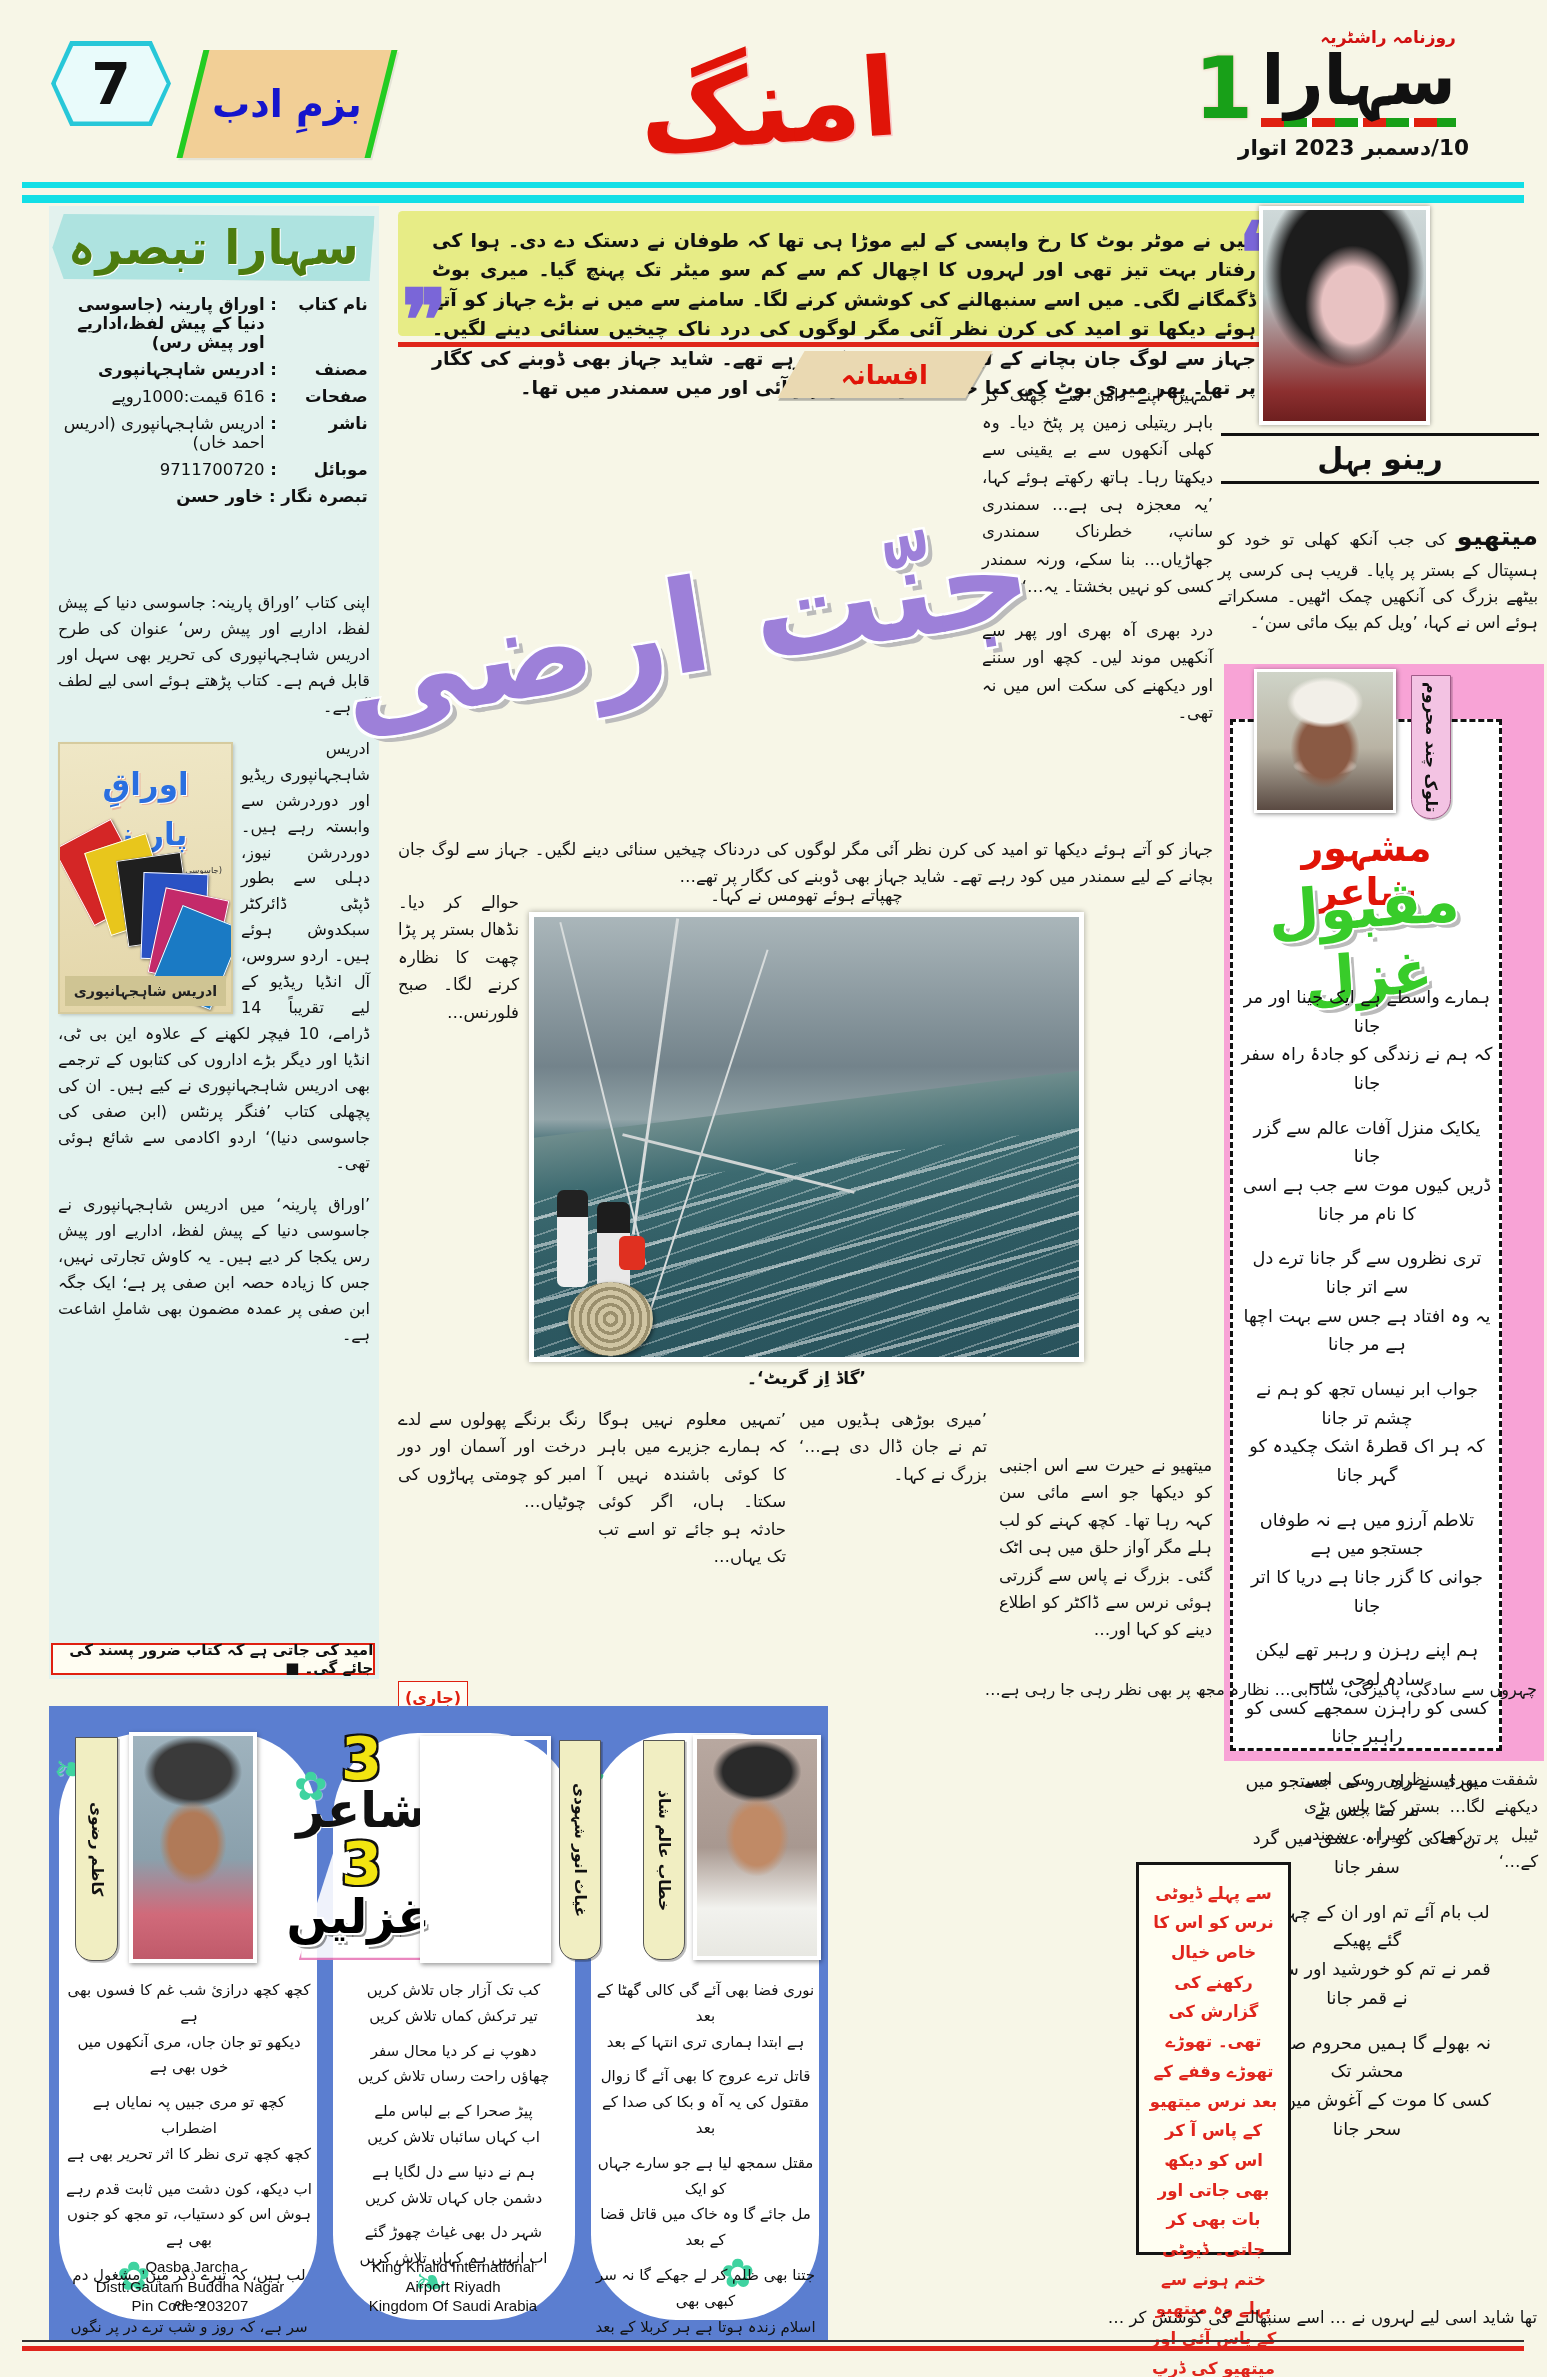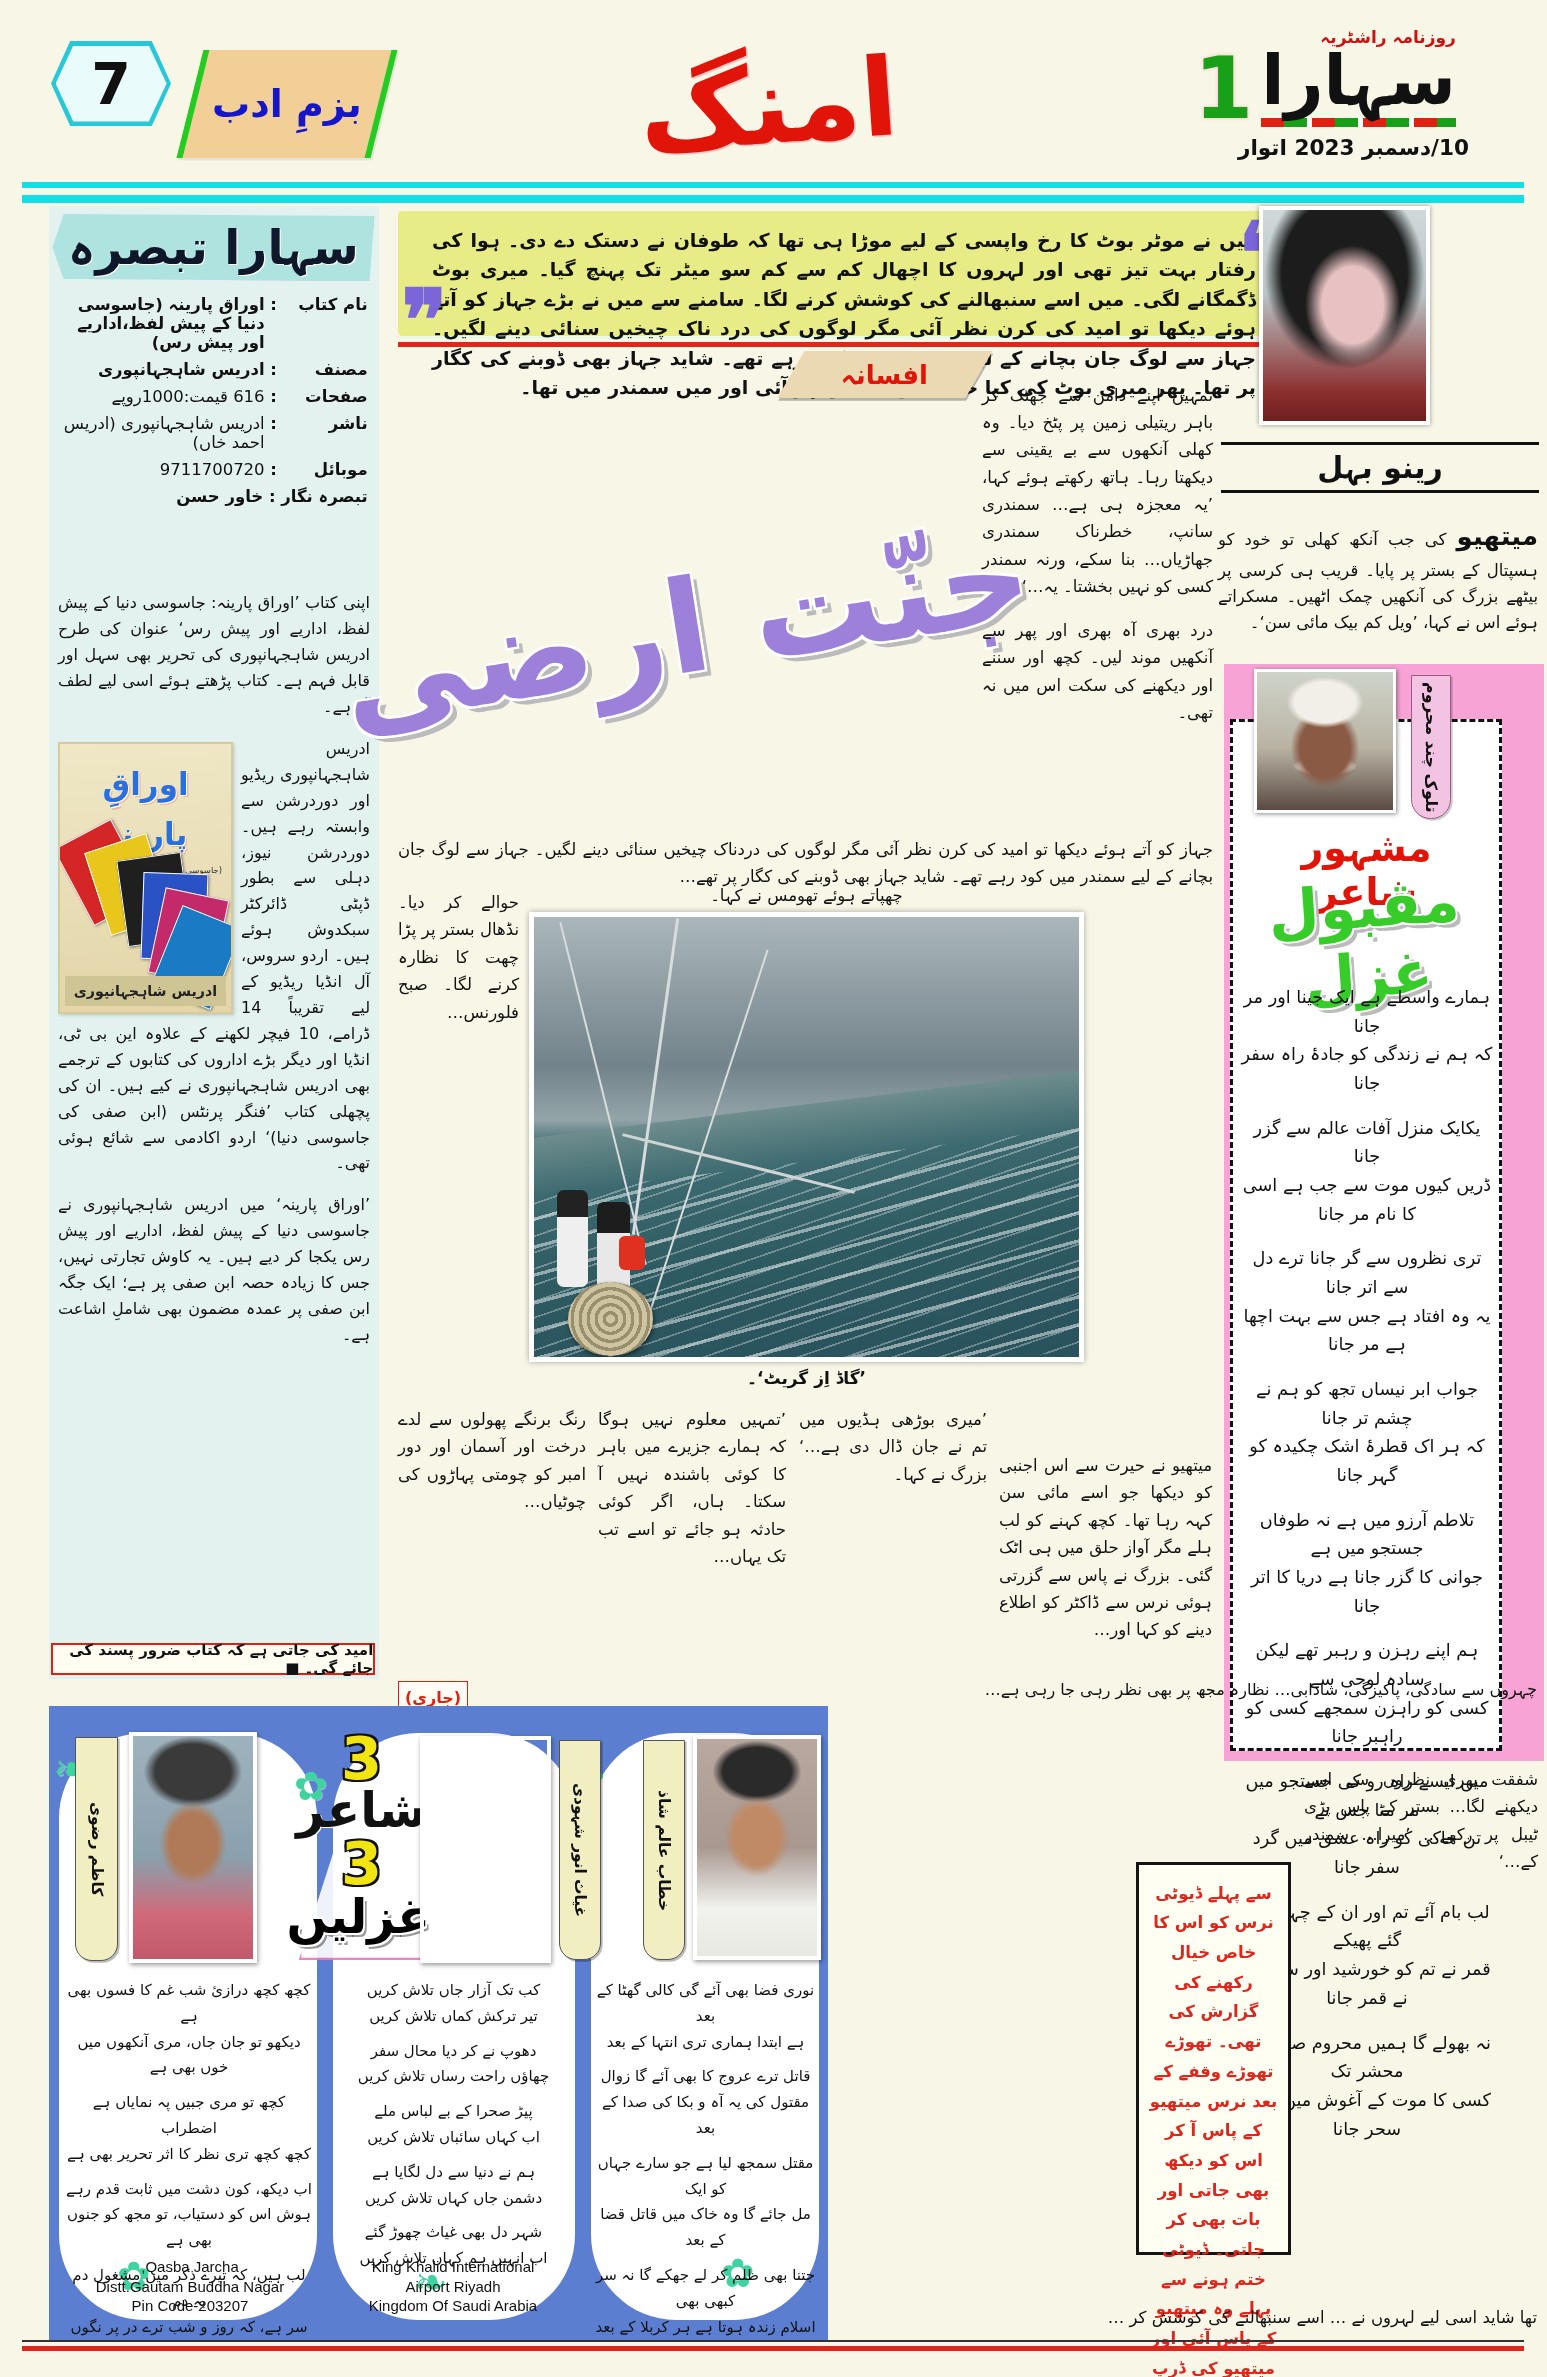--- a/index.html
+++ b/index.html
@@ -22,21 +22,21 @@
   #brand .one{font-size:85px;font-weight:bold;color:#18a018;line-height:.9;text-shadow:0 0 3.4px #e0303055;}
   #brand .stack{text-align:right;}
   #brand .tagline{font-size:17px;font-weight:bold;color:#d01010;}
   #brand .paper{font-size:68px;font-weight:bold;color:#111;line-height:1;letter-spacing:2.3px;}
   #brand .bars{height:9px;background:repeating-linear-gradient(90deg,#e02010 0 23px,#18a018 23px 46px,#fff 46px 51px);margin-top:3.4px;}
   #brand .date{font-size:21.6px;font-weight:bold;color:#111;margin-top:8px;text-align:center;}
   .cyan-rule{left:23px;width:1502px;background:#12dfe6;}
   
   #review{left:50px;top:206px;width:330px;height:1473px;background:#e3f2ee;}
   #rev-banner{left:3.4px;top:8px;width:322px;height:67px;background:#aee3e0;clip-path:polygon(3.5% 0,100% 3%,98.5% 100%,3.5% 97%,0 50%);display:flex;align-items:center;justify-content:center;box-shadow:1.7px 1.7px 0 #0002;}
-  #rev-banner span{font-size:47px;font-weight:bold;color:#0f172a;text-shadow:1.1px 1.1px 0 #fff;}
+  #rev-banner span{font-size:47px;font-weight:bold;color:#4d7c0f;text-shadow:1.1px 1.1px 0 #fff;}
   .fld{display:flex;gap:5.7px;padding:4px 11.4px 4px 6.8px;font-size:16.5px;align-items:flex-start;}
   .fld .lab{min-width:85px;font-weight:bold;}
   .fld .col{font-weight:bold;}
   .fld .val{flex:1;}
   .fld .val.b{font-weight:bold;}
   #rev-body{left:0;top:365px;width:330px;height:1037px;padding:3.4px 9px;box-sizing:border-box;font-size:16px;line-height:1.62;}
   #book-cover{float:left;width:171px;height:268px;margin:5.7px 8px 5.7px 0;background:linear-gradient(175deg,#efe7c6,#e3d5a8);border:2.8px solid #d6cb9e;box-shadow:1.7px 1.7px 3.4px #0003;position:relative;overflow:hidden;}
   #book-cover .bk-title{margin-top:15px;text-align:center;font-size:31px;font-weight:bold;color:#2a6fe0;text-shadow:1.1px 1.1px 0 #fff,2.3px 2.3px 0 #e0606055;}
   #book-cover .bk-sub{text-align:center;font-size:8.5px;color:#333;margin-top:4.6px;}
   .fan{position:absolute;width:63px;height:85px;border:1.7px solid #fff;box-shadow:1.1px 1.1px 2.8px #0006;}
@@ -65,21 +65,21 @@
   #winch1{left:23px;top:273px;width:31px;height:97px;background:linear-gradient(#222 0 28%,#efefef 28% 100%);border-radius:6.8px;}
   #winch2{left:63px;top:285px;width:33px;height:103px;background:linear-gradient(#1d1d1d 0 30%,#e8e8e8 30% 100%);border-radius:6.8px;}
   #rope{left:34px;top:365px;width:85px;height:74px;border-radius:50%;background:repeating-radial-gradient(circle at 50% 50%,#cfc4a2 0 4.6px,#9a8f6d 4.6px 8px);box-shadow:1.1px 2.3px 4.6px #0008;}
   #redknob{left:85px;top:319px;width:26px;height:34px;background:#e03020;border-radius:5.7px;}
   #caption{left:530px;top:1368px;width:555px;font-size:17px;font-weight:bold;text-align:center;}
   
   #pullq{left:1137px;top:1862px;width:155px;height:393px;background:#fffef2;border:3.4px solid #151515;box-sizing:border-box;padding:13.7px 9px;font-size:16.5px;line-height:1.8;font-weight:bold;color:#e0251c;text-align:center;}
   
   #author-photo{left:1260px;top:206px;width:171px;height:219px;border:4.6px solid #fff;box-shadow:0 0 4.6px #0006;box-sizing:border-box;
     background:radial-gradient(ellipse 68px 85px at 55% 45%,#e8c2c2 0 45%,#e8c2c200 70%),radial-gradient(ellipse 114px 137px at 50% 30%,#1c1c1c 55%,#1c1c1c00 70%),linear-gradient(180deg,#cfd9d9 0%,#b9c4c6 40%,#8c2f2f 86%,#6e1f1f 100%);}
-  #author-plate{left:1222px;top:442px;width:318px;}
+  #author-plate{left:1222px;top:433px;width:318px;}
   #author-plate .bar{height:3.4px;background:#111;}
   #author-plate .nm{font-size:30px;font-weight:bold;text-align:center;padding:4.6px 0;}
   #story-open{left:1219px;top:516px;width:320px;height:140px;font-size:16.5px;line-height:1.6;}
   #story-open .lead{font-size:26px;font-weight:bold;}
   
   #ghz{left:1225px;top:664px;width:320px;height:1097px;background:#f8a3d6;}
   #ghz-inner{left:5.7px;top:55px;width:272px;height:1032px;background:#fff;border:3.4px dashed #111;box-sizing:border-box;}
   #ghz-photo{left:30px;top:4.6px;width:142px;height:144px;border:3.4px solid #fff;box-shadow:1.1px 1.1px 4.6px #0007;box-sizing:border-box;
     background:radial-gradient(ellipse 51px 34px at 50% 22%,#f2efe8 0 60%,#f2efe800 75%),radial-gradient(ellipse 46px 54px at 50% 55%,#8a5a44 0 55%,#8a5a4400 75%),radial-gradient(ellipse 40px 12.5px at 50% 68%,#f5f3ee 0 60%,#f5f3ee00 80%),linear-gradient(180deg,#cfd4c8 0%,#b9b3a4 55%,#5a4a42 100%);}
   #ghz-tab{left:187px;top:11.4px;width:38px;height:142px;background:#f3c3e3;border:1.1px solid #a05a88;border-radius:0 0 19.4px 19.4px;display:flex;align-items:center;justify-content:center;box-shadow:1.7px 1.7px 0 #0003;}

